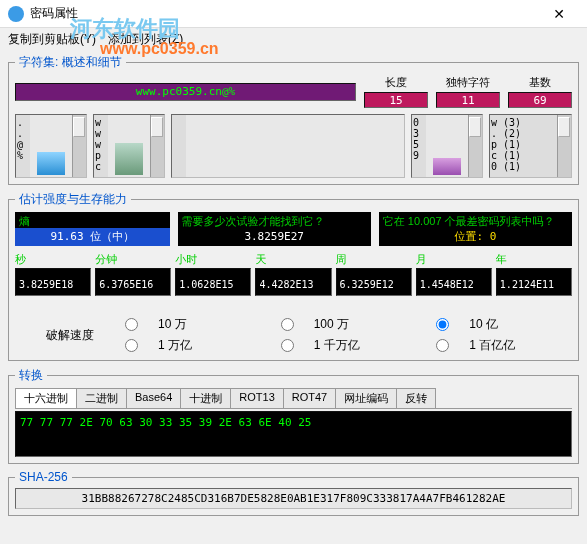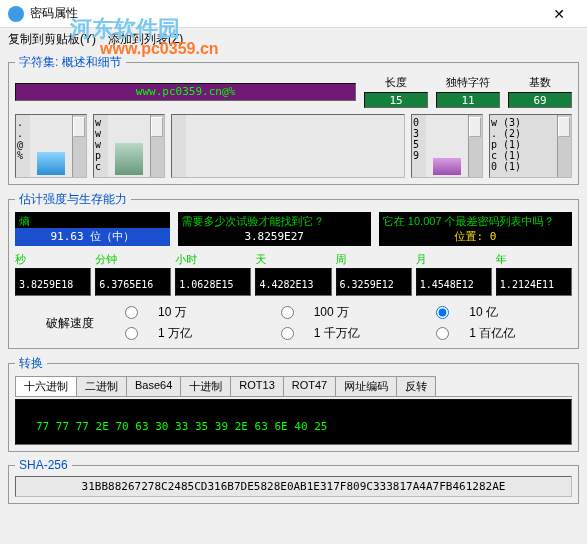--- a/index.html
+++ b/index.html
@@ -13,47 +13,47 @@
 .watermark { position: absolute; top: 14px; left: 70px; font-size: 22px; font-weight: bold; pointer-events: none; z-index: 100; }
 .watermark .wm1 { color: #7ac9f0; }
 .watermark .wm2 { color: #ff7a2e; font-size: 16px; display: block; margin-top: -4px; margin-left: 30px; }
 .content { padding: 4px 8px; }
 fieldset { border: 1px solid #999; margin-bottom: 6px; padding: 4px 6px 6px; }
 legend { color: #0055cc; padding: 0 4px; font-size: 12px; }
 .row1 { display: flex; align-items: center; gap: 8px; }
 .pwdbox { flex: 1; background: #701a75; color: #0f0; font-family: monospace; font-size: 11px; height: 18px; display: flex; align-items: center; justify-content: center; border: 1px inset #666; }
 .statbox { width: 64px; }
 .statbox .lbl { text-align: center; font-size: 11px; margin-bottom: 2px; }
-.statbox .val { background: #15803d; color: #fff; text-align: center; font-family: monospace; font-size: 11px; height: 16px; line-height: 16px; border: 1px inset #666; }
+.statbox .val { background: #be185d; color: #fff; text-align: center; font-family: monospace; font-size: 11px; height: 16px; line-height: 16px; border: 1px inset #666; }
 .bars { display: flex; gap: 6px; margin-top: 6px; height: 64px; }
 .barunit { display: flex; border: 1px inset #bbb; background: #e8e8e8; }
 .barlabels { width: 14px; font-family: monospace; font-size: 10px; line-height: 11px; padding: 2px 1px; background: #ddd; }
 .bargraph { width: 42px; display: flex; align-items: flex-end; justify-content: center; padding: 2px; }
 .bar { width: 28px; }
 .scrollslot { width: 14px; background: #ccc; border-left: 1px solid #999; position: relative; }
 .thumb { position: absolute; width: 12px; height: 20px; background: #eee; border: 1px outset #fff; left: 0; }
 .barlabels2 { width: 24px; font-family: monospace; font-size: 10px; line-height: 11px; padding: 2px 1px; background: #ddd; }
 .strength-top { display: flex; gap: 8px; }
 .sbox { flex: 1; }
 .sbox .lbl { color: #00cf00; background: #000; font-size: 11px; padding: 2px 4px; height: 16px; }
 .sbox .val { color: #fff; background: #000; text-align: center; font-family: monospace; font-size: 11px; height: 18px; line-height: 18px; }
 .sbox .val.blue { background: #1a4fcf; }
 .sbox .val.yel { color: #ffdf00; }
 .timerow { display: flex; gap: 4px; margin-top: 6px; }
 .tbox { flex: 1; }
 .tbox .lbl { color: #00cf00; font-size: 11px; margin-bottom: 1px; }
 .tbox .val { background: #000; color: #fff; font-family: monospace; font-size: 10px; height: 28px; line-height: 16px; padding: 8px 3px; border: 1px inset #666; }
-.speedrow { display: flex; align-items: center; margin-top: 8px; }
+.speedrow { display: flex; align-items: center; margin-top: 20px; }
 .speedlbl { width: 110px; text-align: center; }
 .radiogrid { flex: 1; display: grid; grid-template-columns: repeat(3, 1fr); gap: 4px 20px; }
 .radiogrid label { display: flex; align-items: center; gap: 20px; font-size: 12px; cursor: pointer; }
 .tabs { display: flex; border-bottom: 1px solid #999; }
 .tab { padding: 2px 8px; font-size: 11px; border: 1px solid #999; border-bottom: none; background: #e8e8e8; margin-right: -1px; cursor: pointer; }
 .tab.active { background: #fff; }
-.hexout { background: #000; color: #0f0; font-family: monospace; font-size: 11px; padding: 20px; height: 46px; border: 1px inset #666; margin-top: 2px; }
+.hexout { background: #000; color: #0f0; font-family: monospace; font-size: 11px; padding: 4px; height: 46px; border: 1px inset #666; margin-top: 2px; }
 .shaout { background: #e8e8e8; font-family: monospace; font-size: 11px; text-align: center; padding: 3px; border: 1px inset #bbb; }
 </style>
 </head>
 <body>
 
 <div class="titlebar">
   <div class="icon"></div>
   <div class="title">密码属性</div>
   <div class="close">✕</div>
 </div>

